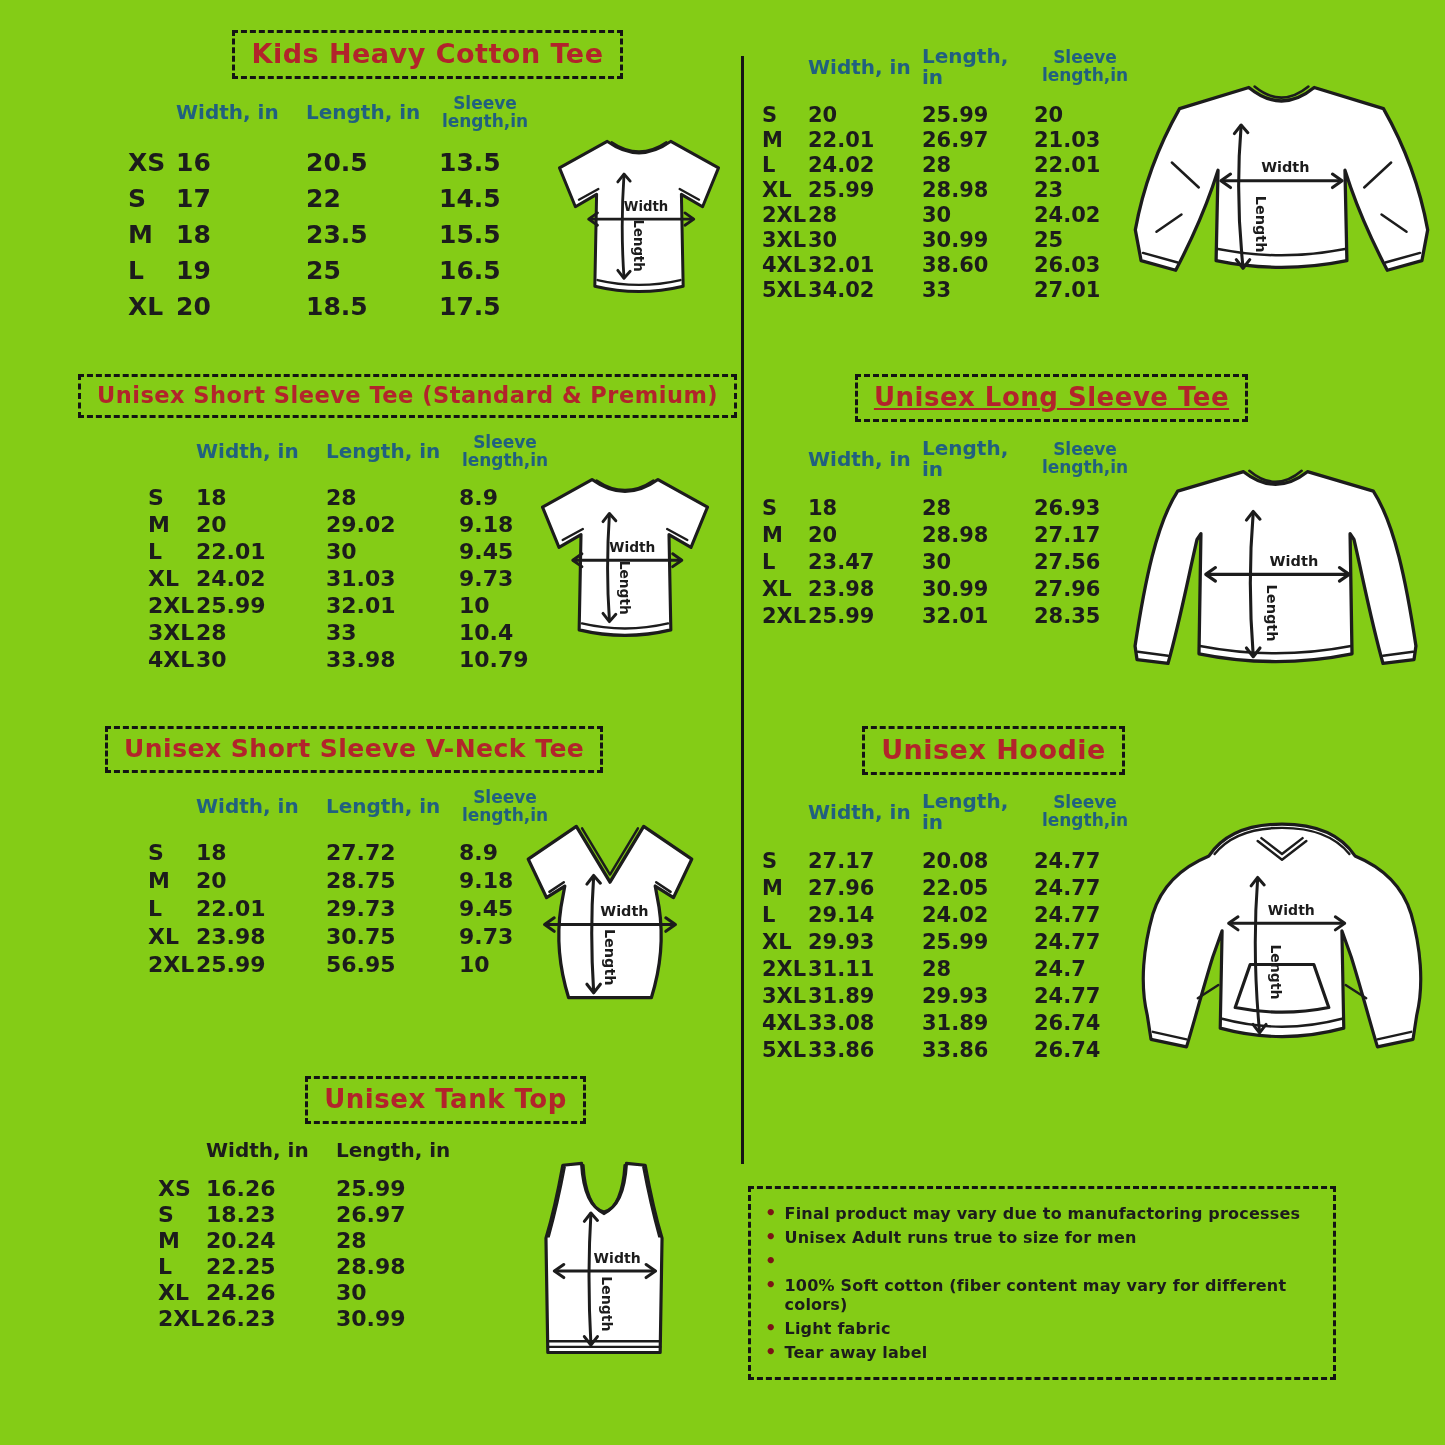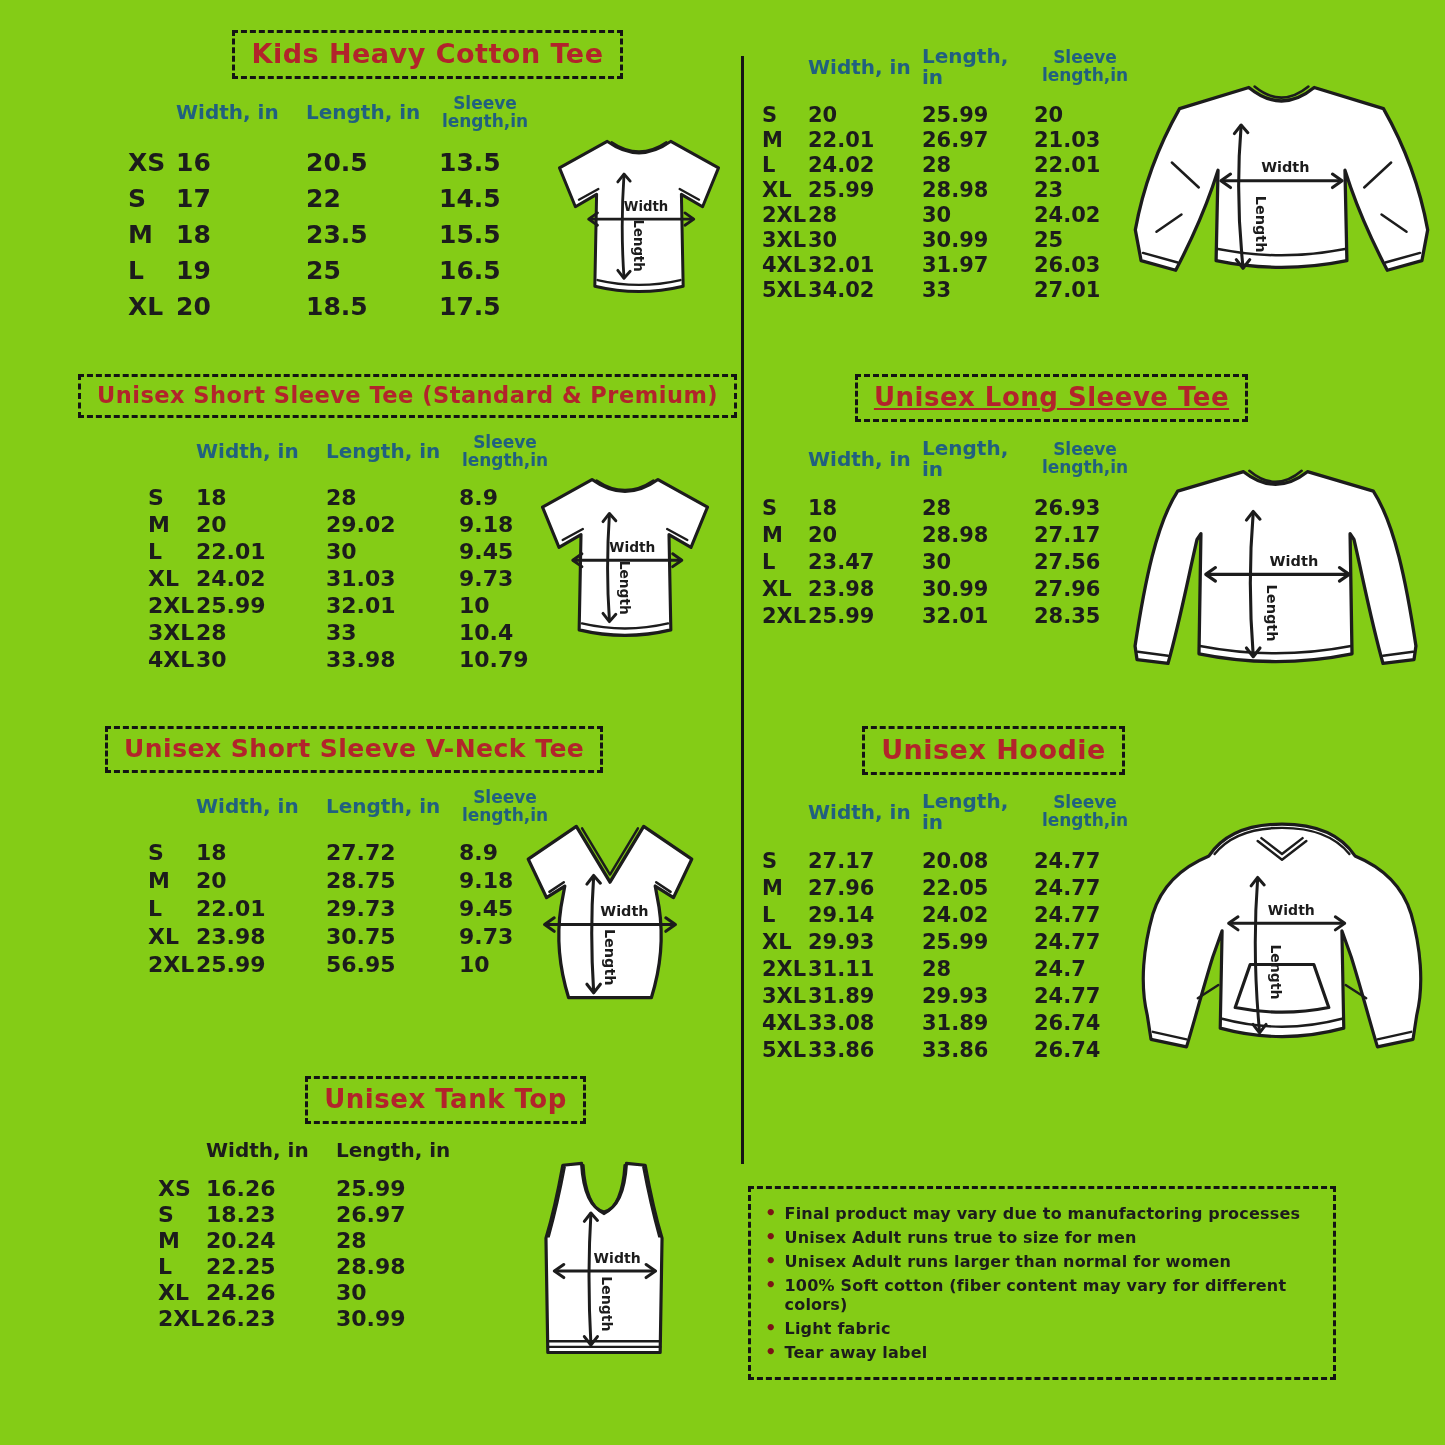--- a/index.html
+++ b/index.html
@@ -204,21 +204,21 @@
           </div>
             <div class="trow">
             <span>3XL</span>
             <span>30</span>
             <span>30.99</span>
             <span>25</span>
           </div>
             <div class="trow">
             <span>4XL</span>
             <span>32.01</span>
-            <span>31.97</span>
+            <span>38.60</span>
             <span>26.03</span>
           </div>
             <div class="trow">
             <span>5XL</span>
             <span>34.02</span>
             <span>33</span>
             <span>27.01</span>
           </div>
           </div>
       </div>
@@ -600,21 +600,20 @@
         <div class="note-item">
         <span class="bullet">•</span>
         <span class="note-text">Final product may vary due to manufactoring processes</span>
       </div>
         <div class="note-item">
         <span class="bullet">•</span>
         <span class="note-text">Unisex Adult runs true to size for men</span>
       </div>
         <div class="note-item">
         <span class="bullet">•</span>
-        <span class="note-text">Unisex Adult runs larger than normal for women</span>
       </div>
         <div class="note-item">
         <span class="bullet">•</span>
         <span class="note-text">100% Soft cotton (fiber content may vary for different colors)</span>
       </div>
         <div class="note-item">
         <span class="bullet">•</span>
         <span class="note-text">Light fabric</span>
       </div>
         <div class="note-item">

